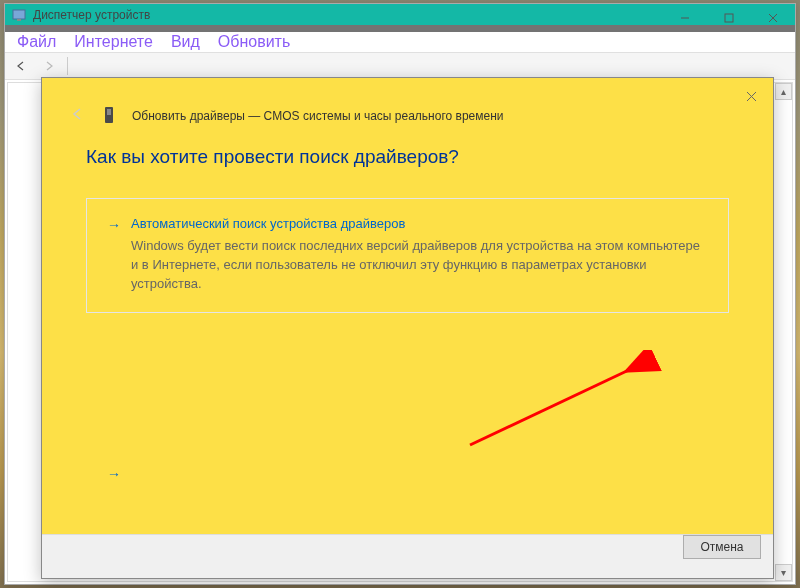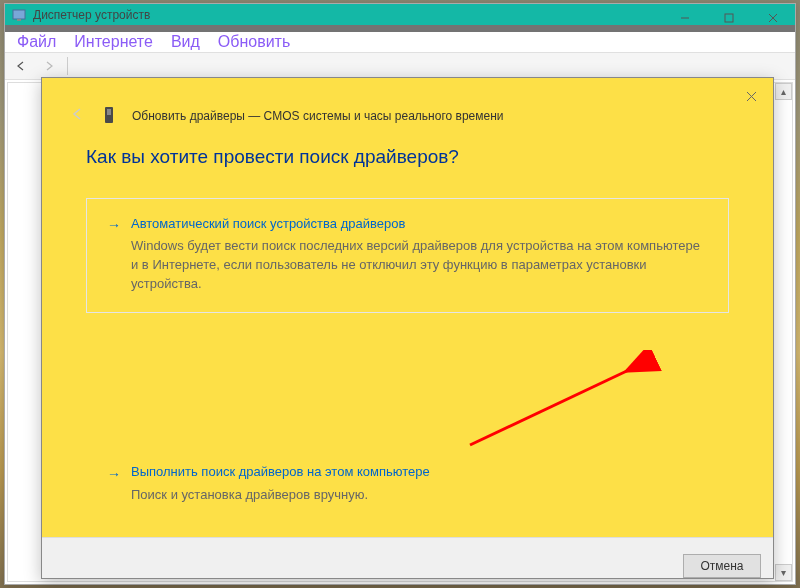--- a/index.html
+++ b/index.html
@@ -154,21 +154,21 @@
       font-size: 13px;
       line-height: 1.45;
       padding-left: 24px;
     }
     .spacer { height: 120px; }
     .dialog-footer {
       height: 44px;
       background: #f0f0f0;
       border-top: 1px solid #ddd;
       display: flex;
-      align-items: flex-end;
+      align-items: flex-start;
       justify-content: flex-end;
       padding: 0 12px;
     }
     .btn {
       min-width: 78px;
       height: 24px;
       background: #e1e1e1;
       border: 1px solid #adadad;
       font-size: 12px;
       color: #333;
@@ -276,23 +276,21 @@
         <span>Автоматический поиск устройства драйверов</span>
       </div>
       <div class="opt-desc">Windows будет вести поиск последних версий драйверов для устройства на этом компьютере и в Интернете, если пользователь не отключил эту функцию в параметрах установки устройства.</div>
     </div>
 
     <div class="spacer"></div>
 
     <div class="option borderless">
       <div class="opt-title">
         <span class="opt-arrow">→</span>
-        <span>Выполнить поиск драйверов на этом компьютере</span>
       </div>
-      <div class="opt-desc">Поиск и установка драйверов вручную.</div>
     </div>
   </div>
 
   <div class="dialog-footer">
     <button class="btn">Отмена</button>
   </div>
 </div>
 
 <svg class="red-arrow" style="left:450px; top:350px;" width="220" height="120">
   <defs>

